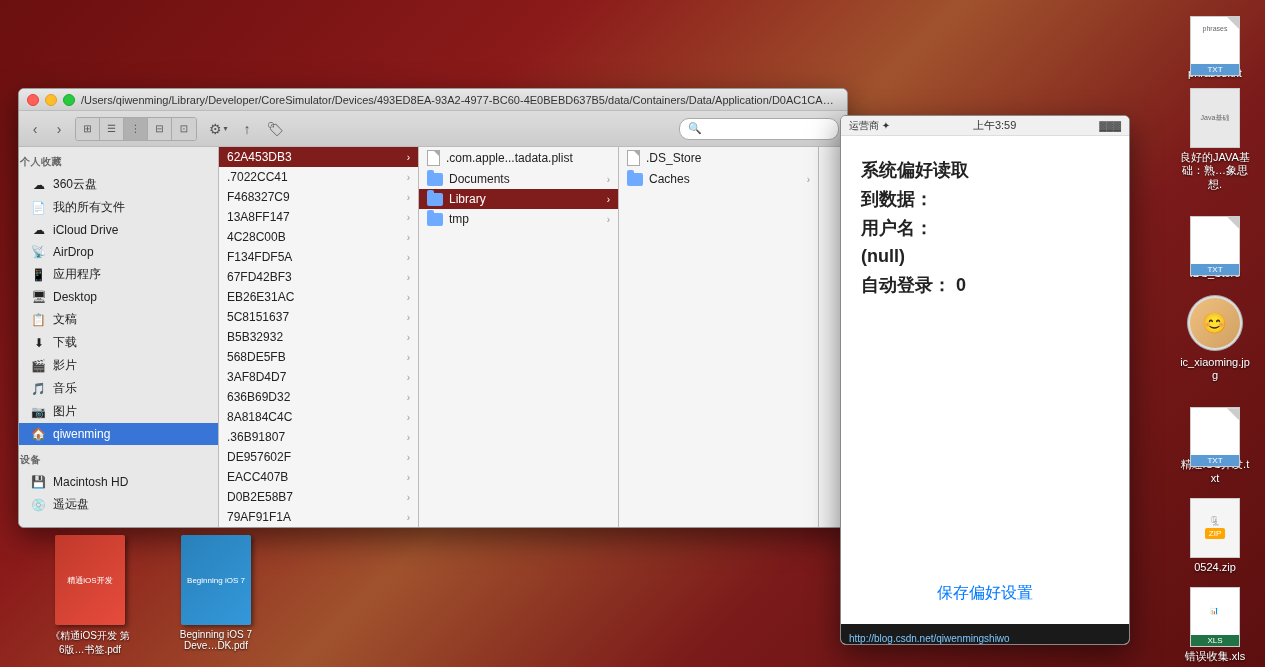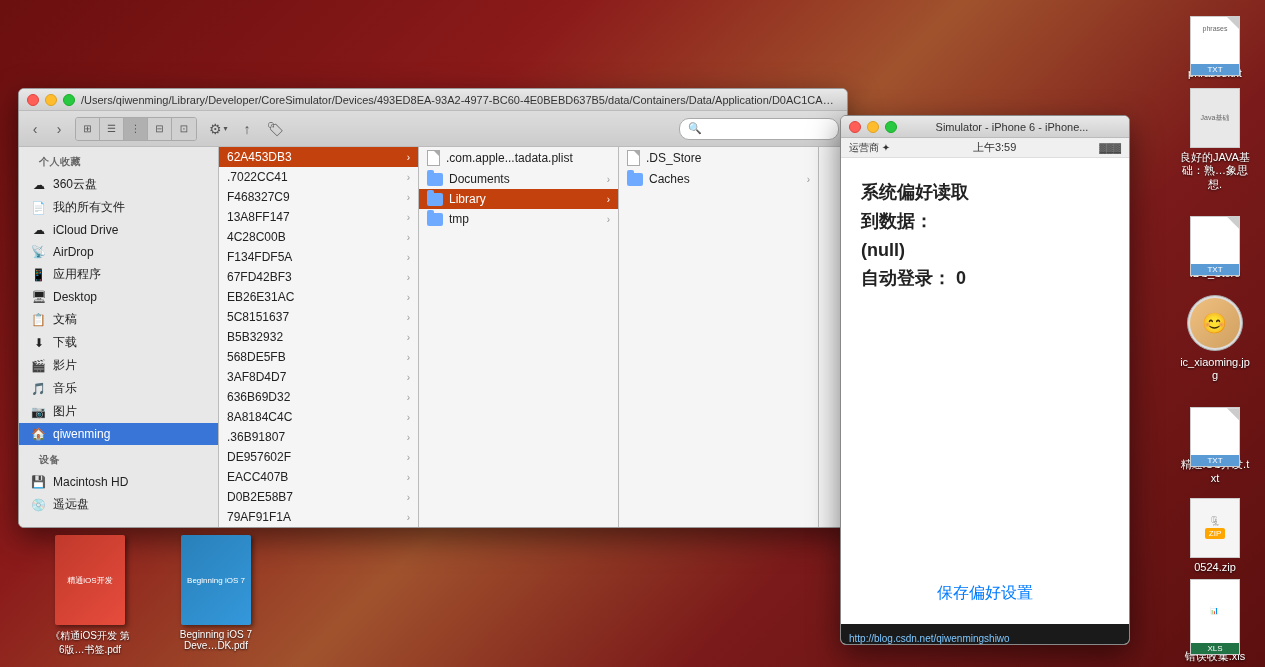--- a/index.html
+++ b/index.html
@@ -214,21 +214,21 @@
       background: #e8e8e8;
       border-right: 1px solid #bbb;
       overflow-y: auto;
       flex-shrink: 0;
     }
 
     .sidebar-section-header {
       font-size: 10px;
       font-weight: bold;
       color: #666;
-      padding: 8px 20px 4px;
+      padding: 8px 1px 4px;
       text-transform: uppercase;
       letter-spacing: 0.5px;
     }
 
     .sidebar-item {
       display: flex;
       align-items: center;
       gap: 6px;
       padding: 3px 12px;
       cursor: pointer;
@@ -256,21 +256,21 @@
     .column-item {
       display: flex;
       align-items: center;
       gap: 6px;
       padding: 3px 8px;
       font-size: 12px;
       color: #222;
       cursor: pointer;
       white-space: nowrap;
     }
-    .column-item.selected { background: #c2410c; color: white; }
+    .column-item.selected { background: #7f1d1d; color: white; }
 
     .column-item .arrow {
       margin-left: auto;
       color: #999;
       font-size: 10px;
     }
     .column-item.selected .arrow { color: white; }
 
     .folder-icon {
       width: 16px;
@@ -516,21 +516,21 @@
         <div style="width:50px;height:60px;background:#f5f5f5;border:1px solid #ccc;position:relative;display:flex;flex-direction:column;align-items:center;justify-content:center;">
           <div style="font-size:9px;color:#999;margin-bottom:2px;">🗜</div>
           <div style="font-size:8px;background:#FFA500;color:white;padding:1px 4px;border-radius:2px;">ZIP</div>
         </div>
       </div>
       <div class="icon-label">0524.zip</div>
     </div>
 
     <div class="desktop-icon">
       <div class="icon-img">
-        <div style="width:50px;height:76px;background:white;border:1px solid #ccc;position:relative;display:flex;flex-direction:column;align-items:center;justify-content:flex-end;">
+        <div style="width:50px;height:60px;background:white;border:1px solid #ccc;position:relative;display:flex;flex-direction:column;align-items:center;justify-content:flex-end;">
           <div style="font-size:7px;color:#666;flex:1;display:flex;align-items:center;justify-content:center;">📊</div>
           <div style="font-size:8px;background:#217346;color:white;padding:1px 4px;width:100%;text-align:center;">XLS</div>
         </div>
       </div>
       <div class="icon-label">错误收集.xls</div>
     </div>
 
     <div class="desktop-icon">
       <div class="icon-img">
         <div style="width:50px;height:60px;background:#f0f8ff;border:1px solid #ccc;display:flex;flex-direction:column;align-items:center;justify-content:center;">
@@ -746,40 +746,35 @@
           <div class="column-item">
             <div class="folder-icon"></div>
             <span>Caches</span>
             <span class="arrow">›</span>
           </div>
         </div>
     </div>
   </div>
 
   <div class="simulator-window">
-    <div class="sim-titlebar">
-      <div class="traffic-light tl-close"></div>
-      <div class="traffic-light tl-min"></div>
-      <div class="traffic-light tl-max"></div>
-      <div class="sim-title">Simulator - iPhone 6 - iPhone...</div>
-    </div>
     <div class="sim-phone-frame">
       <div class="phone-status-bar">
         <div class="phone-status-left">
           <span>运营商 ✦</span>
         </div>
         <div style="flex:1;text-align:center;font-size:11px;font-weight:500;">上午3:59</div>
         <div class="phone-status-right">
           <span>▓▓▓</span>
         </div>
       </div>
       <div class="phone-content">
         <div class="phone-text-block">
           <div>系统偏好读取</div>
           <div>到数据：</div>
+          <div>用户名：</div>
           <div>(null)</div>
           <div>自动登录： 0</div>
         </div>
         <div class="save-btn">保存偏好设置</div>
       </div>
       <div class="sim-status-bottom">
         <span class="sim-url">http://blog.csdn.net/qiwenmingshiwo</span>
       </div>
     </div>
   </div>

